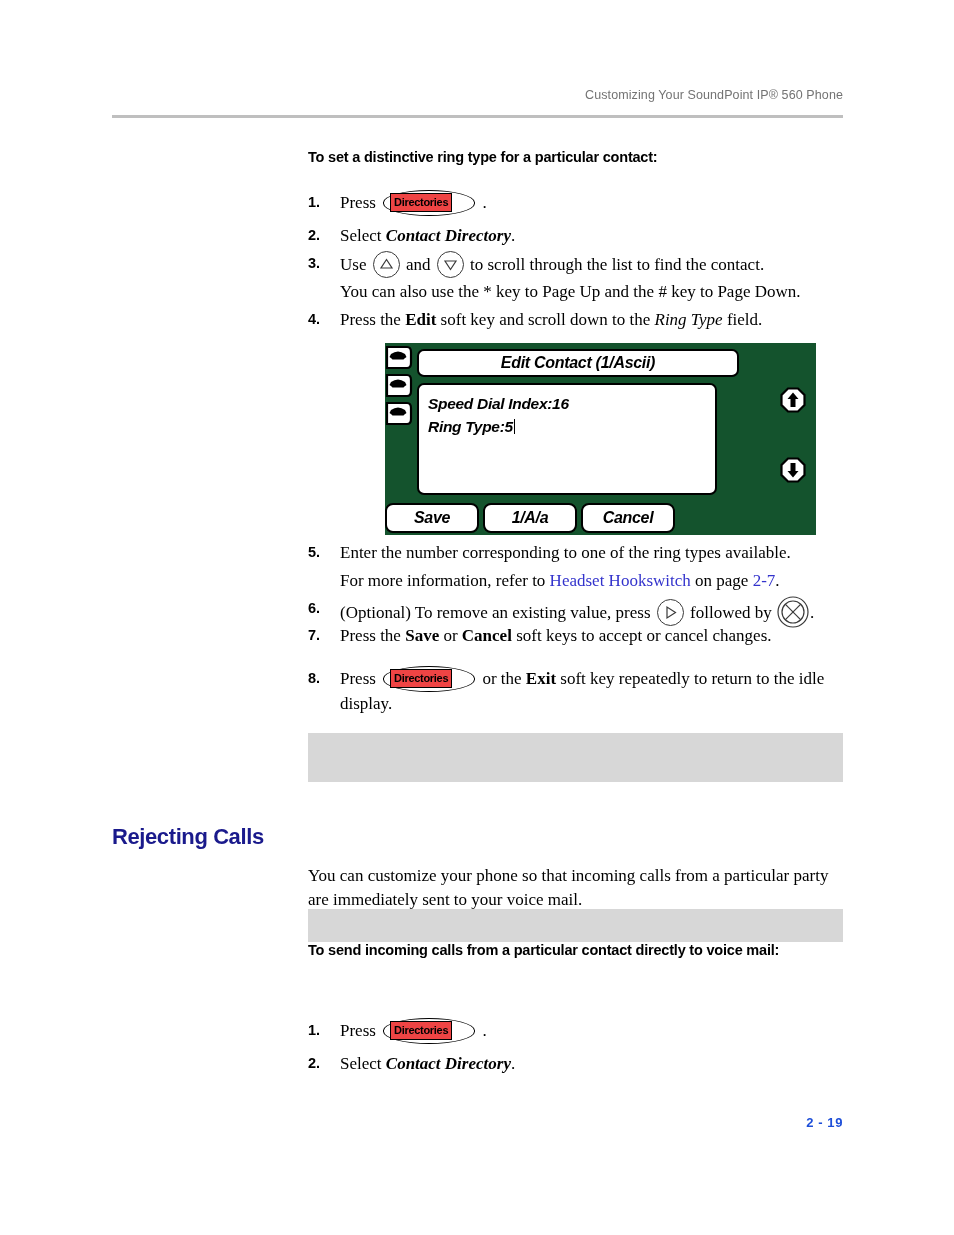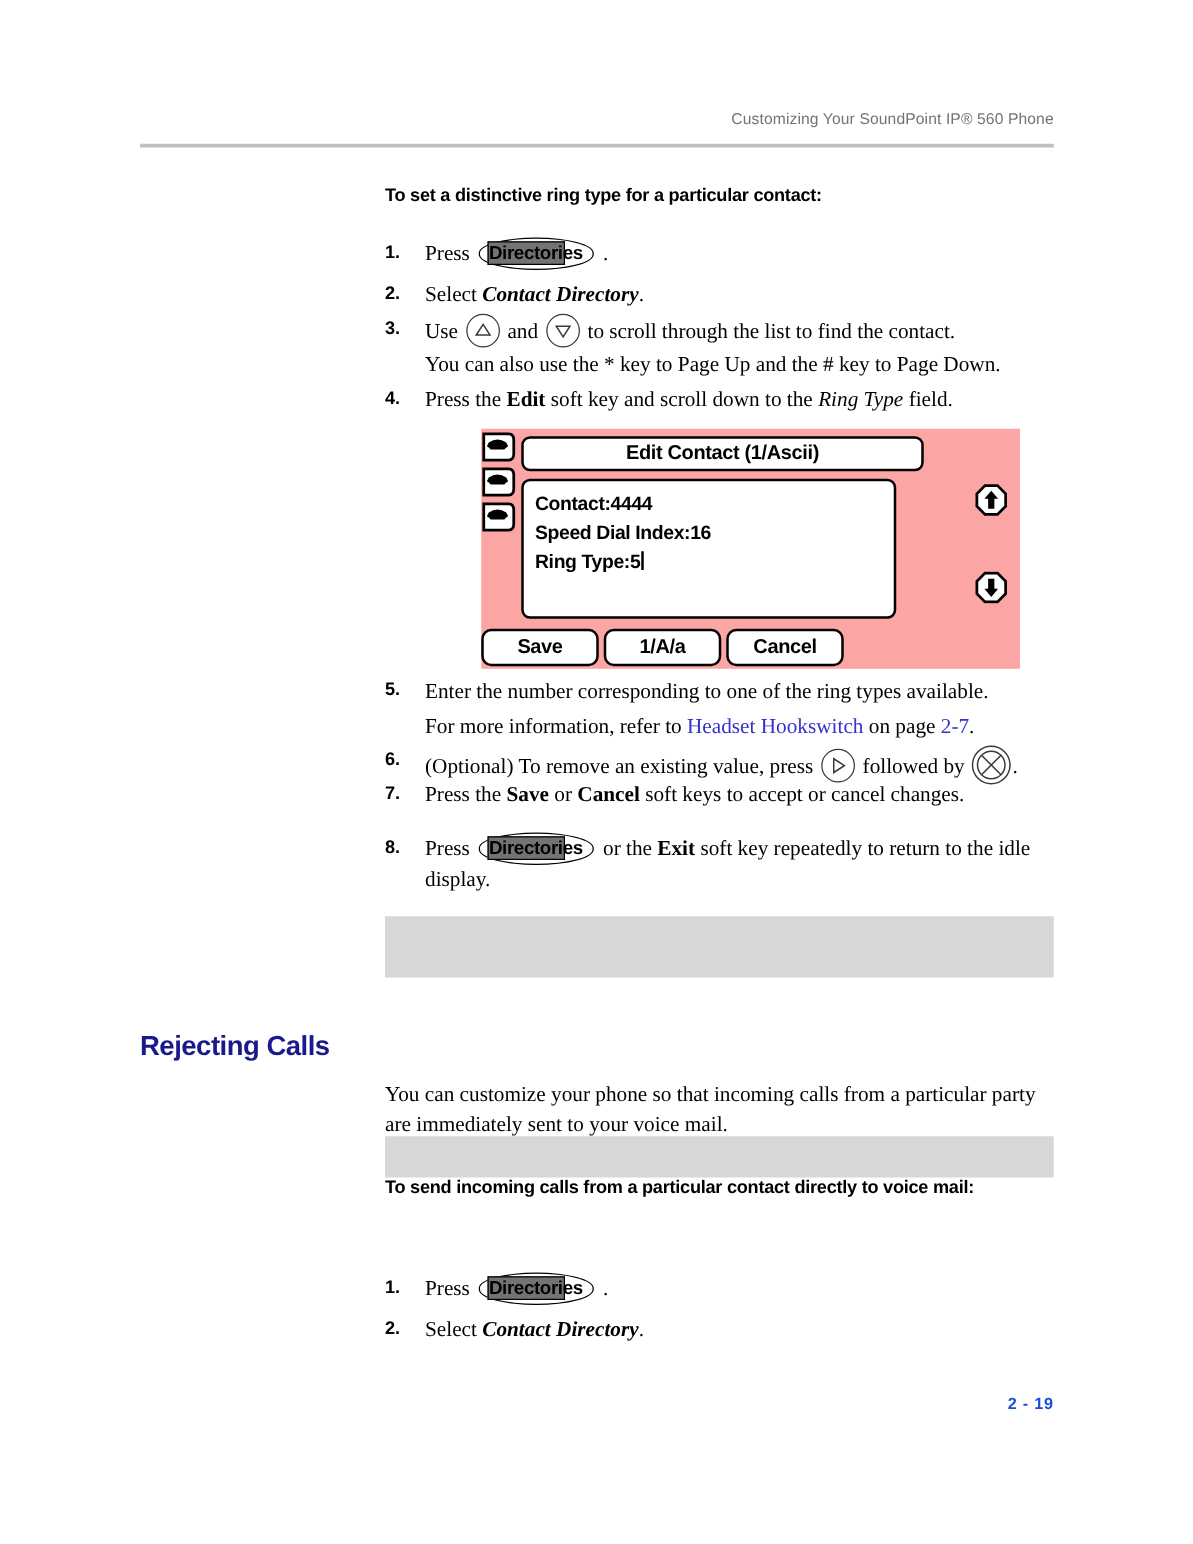--- a/index.html
+++ b/index.html
@@ -104,25 +104,25 @@
     border: 1.6px solid #000;
     border-radius: 48px / 13px;
     background: #fff;
     box-sizing: border-box;
   }
   .key-dir .plate {
     position: absolute;
     left: 7px; top: 3px;
     width: 62px; height: 19px;
     border: 1.4px solid #000;
-    background: #737373;
+    background: #ef4444;
     box-sizing: border-box;
     font-family: "Liberation Sans", sans-serif;
     font-weight: bold;
-    font-size: 15px;
+    font-size: 11px;
     line-height: 17px;
     text-align: center;
     letter-spacing: -0.3px;
   }
 
   .key-circ {
     display: inline-block;
     position: relative;
     width: 27px;
     height: 27px;
@@ -151,21 +151,22 @@
     margin: 0 1px;
   }
 
   
   #lcd-figure {
     position: absolute;
     left: 385px;
     top: 343px;
     width: 431px;
     height: 192px;
-    background: #fca5a5;
+    background: #14532d;
+    font-style: italic;
   }
   #lcd-title {
     position: absolute;
     left: 32px;
     top: 6px;
     width: 322px;
     height: 28px;
     background: #ffffff;
     border: 2px solid #000;
     border-radius: 7px;
@@ -385,23 +386,20 @@
         <path d="M2 2 H22 Q26 2 26 7 V18 Q26 23 22 23 H2 Z" fill="#ffffff" stroke="#000" stroke-width="2.2"></path>
         <path d="M6 9 q7 -5 14 0 l1.5 3 q-2 1 -3 2.6 h-11 q-1 -1.6 -3 -2.6 Z" fill="#000"></path>
       </svg>
     </div>
   </div>
 
   <div id="lcd-title">Edit Contact (1/Ascii)</div>
 
   <div id="lcd-body">
     <div class="row">
-      <span>Contact:</span><span>4444</span>
-    </div>
-    <div class="row">
       <span>Speed Dial Index:</span><span>16</span>
     </div>
     <div class="row">
       <span>Ring Type:</span><span>5</span><span class="caret"></span>
     </div>
   </div>
 
   <div class="scroll-col">
     <div class="scroll-btn" style="top:0;">
       <svg viewBox="0 0 26 26" width="26" height="26">

